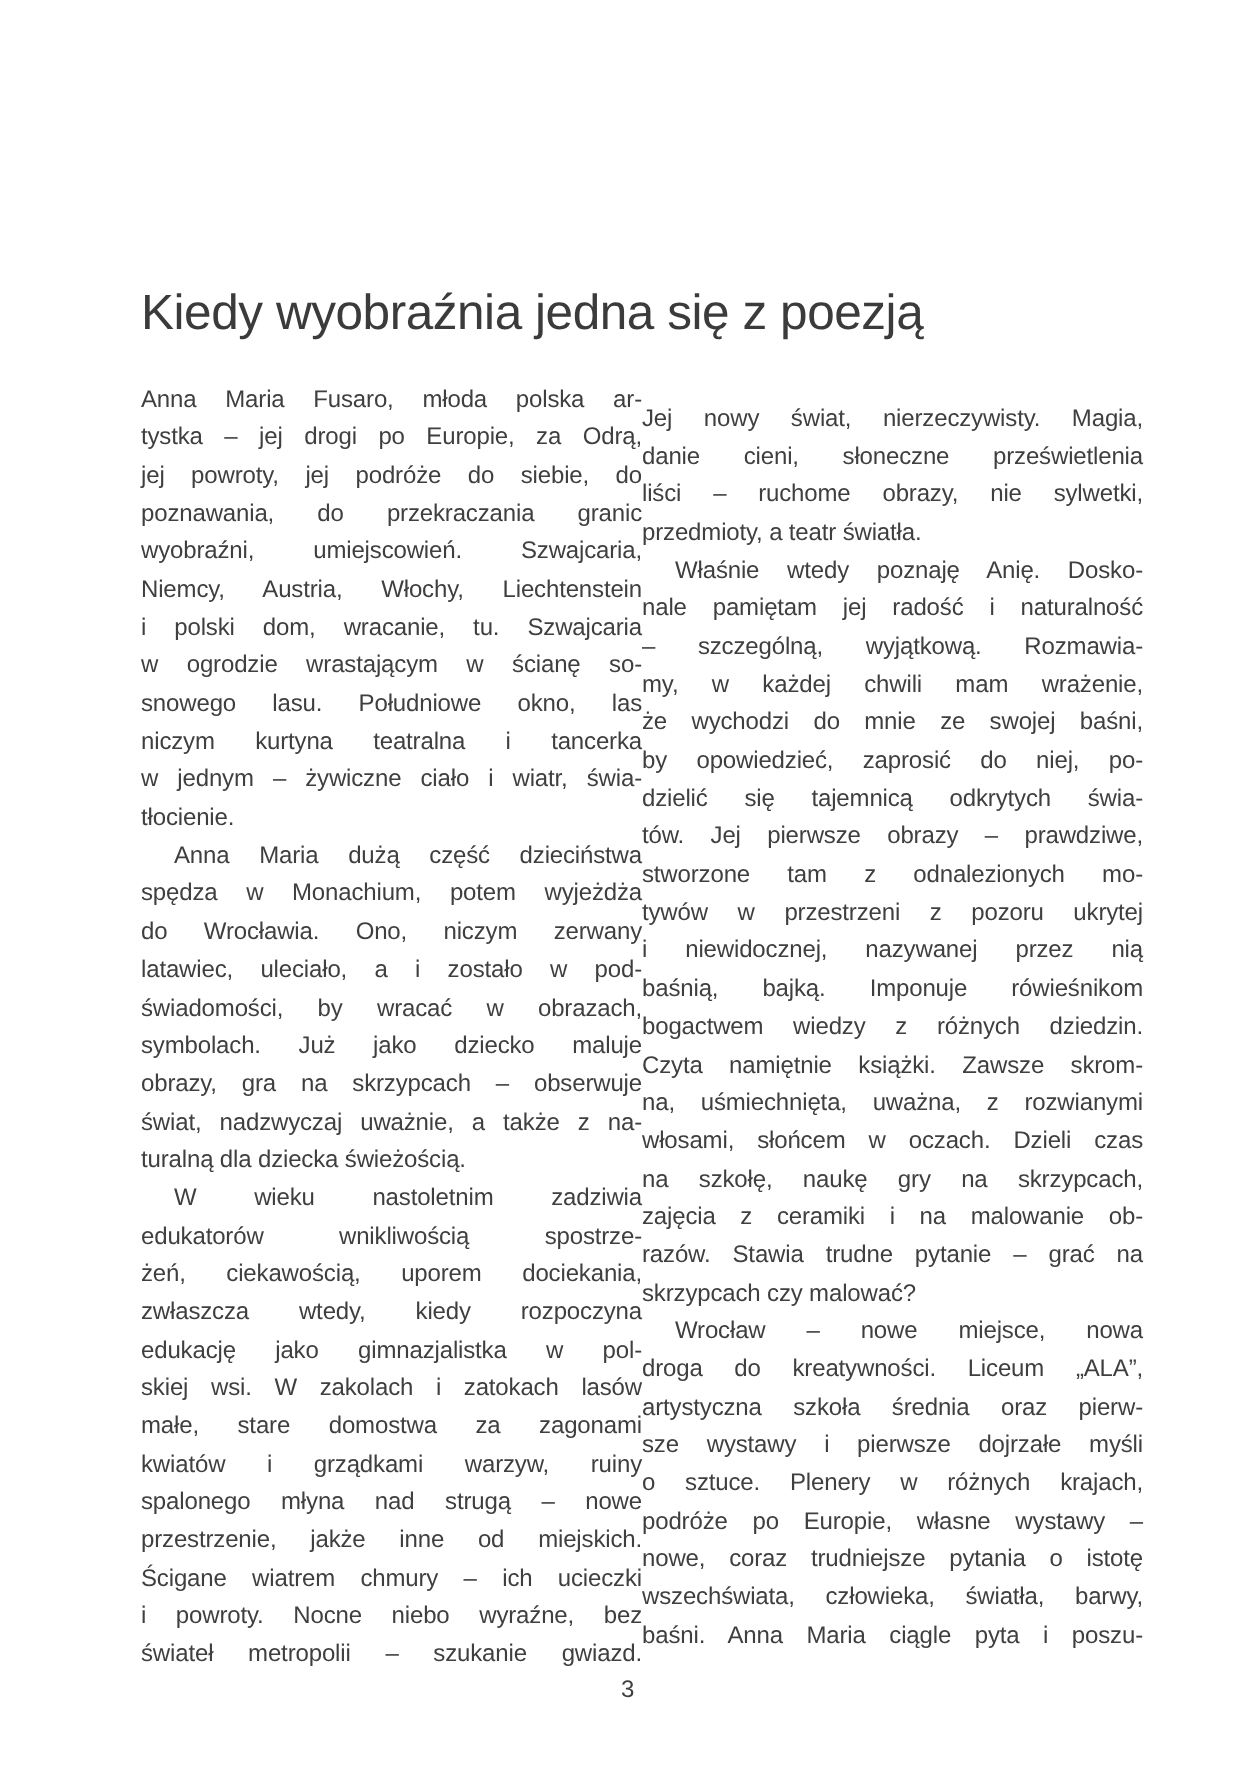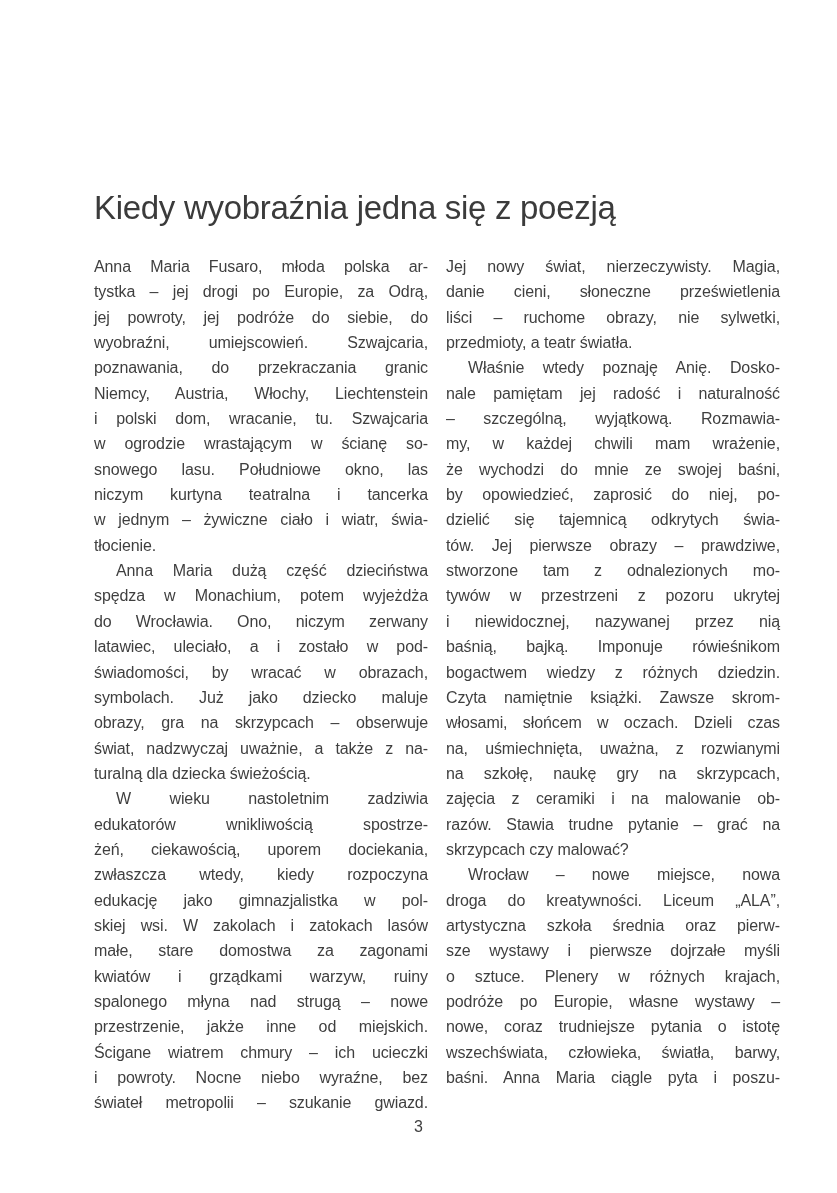--- a/index.html
+++ b/index.html
@@ -25,21 +25,21 @@
     letter-spacing: -0.3px;
     color: #3b3b3b;
     white-space: nowrap;
   }
   .columns {
     position: absolute;
     left: 94px;
     top: 254px;
     width: 686px;
     display: flex;
-    gap: 18px;
+    align-items: center;
   }
   .column {
     width: 334px;
     flex: 0 0 334px;
   }
   .line {
     font-size: 16px;
     line-height: 25.35px;
     color: #3f3f3f;
     letter-spacing: -0.1px;
@@ -67,22 +67,22 @@
 <body>
 
 <div class="page">
   <h1 class="title">Kiedy wyobraźnia jedna się z poezją</h1>
 
   <div class="columns">
     <div class="column">
         <div class="line">Anna Maria Fusaro, młoda polska ar-</div>
         <div class="line">tystka – jej drogi po Europie, za Odrą,</div>
         <div class="line">jej powroty, jej podróże do siebie, do</div>
+        <div class="line">poznawania, do przekraczania granic</div>
         <div class="line">wyobraźni, umiejscowień. Szwajcaria,</div>
-        <div class="line">poznawania, do przekraczania granic</div>
         <div class="line">Niemcy, Austria, Włochy, Liechtenstein</div>
         <div class="line">i polski dom, wracanie, tu. Szwajcaria</div>
         <div class="line">w ogrodzie wrastającym w ścianę so-</div>
         <div class="line">snowego lasu. Południowe okno, las</div>
         <div class="line">niczym kurtyna teatralna i tancerka</div>
         <div class="line">w jednym – żywiczne ciało i wiatr, świa-</div>
         <div class="line para-end">tłocienie.</div>
         <div class="line indent">Anna Maria dużą część dzieciństwa</div>
         <div class="line">spędza w Monachium, potem wyjeżdża</div>
         <div class="line">do Wrocławia. Ono, niczym zerwany</div>
@@ -118,22 +118,22 @@
         <div class="line">że wychodzi do mnie ze swojej baśni,</div>
         <div class="line">by opowiedzieć, zaprosić do niej, po-</div>
         <div class="line">dzielić się tajemnicą odkrytych świa-</div>
         <div class="line">tów. Jej pierwsze obrazy – prawdziwe,</div>
         <div class="line">stworzone tam z odnalezionych mo-</div>
         <div class="line">tywów w przestrzeni z pozoru ukrytej</div>
         <div class="line">i niewidocznej, nazywanej przez nią</div>
         <div class="line">baśnią, bajką. Imponuje rówieśnikom</div>
         <div class="line">bogactwem wiedzy z różnych dziedzin.</div>
         <div class="line">Czyta namiętnie książki. Zawsze skrom-</div>
+        <div class="line">na, uśmiechnięta, uważna, z rozwianymi</div>
         <div class="line">włosami, słońcem w oczach. Dzieli czas</div>
-        <div class="line">na, uśmiechnięta, uważna, z rozwianymi</div>
         <div class="line">na szkołę, naukę gry na skrzypcach,</div>
         <div class="line">zajęcia z ceramiki i na malowanie ob-</div>
         <div class="line">razów. Stawia trudne pytanie – grać na</div>
         <div class="line para-end">skrzypcach czy malować?</div>
         <div class="line indent">Wrocław – nowe miejsce, nowa</div>
         <div class="line">droga do kreatywności. Liceum „ALA”,</div>
         <div class="line">artystyczna szkoła średnia oraz pierw-</div>
         <div class="line">sze wystawy i pierwsze dojrzałe myśli</div>
         <div class="line">o sztuce. Plenery w różnych krajach,</div>
         <div class="line">podróże po Europie, własne wystawy –</div>

